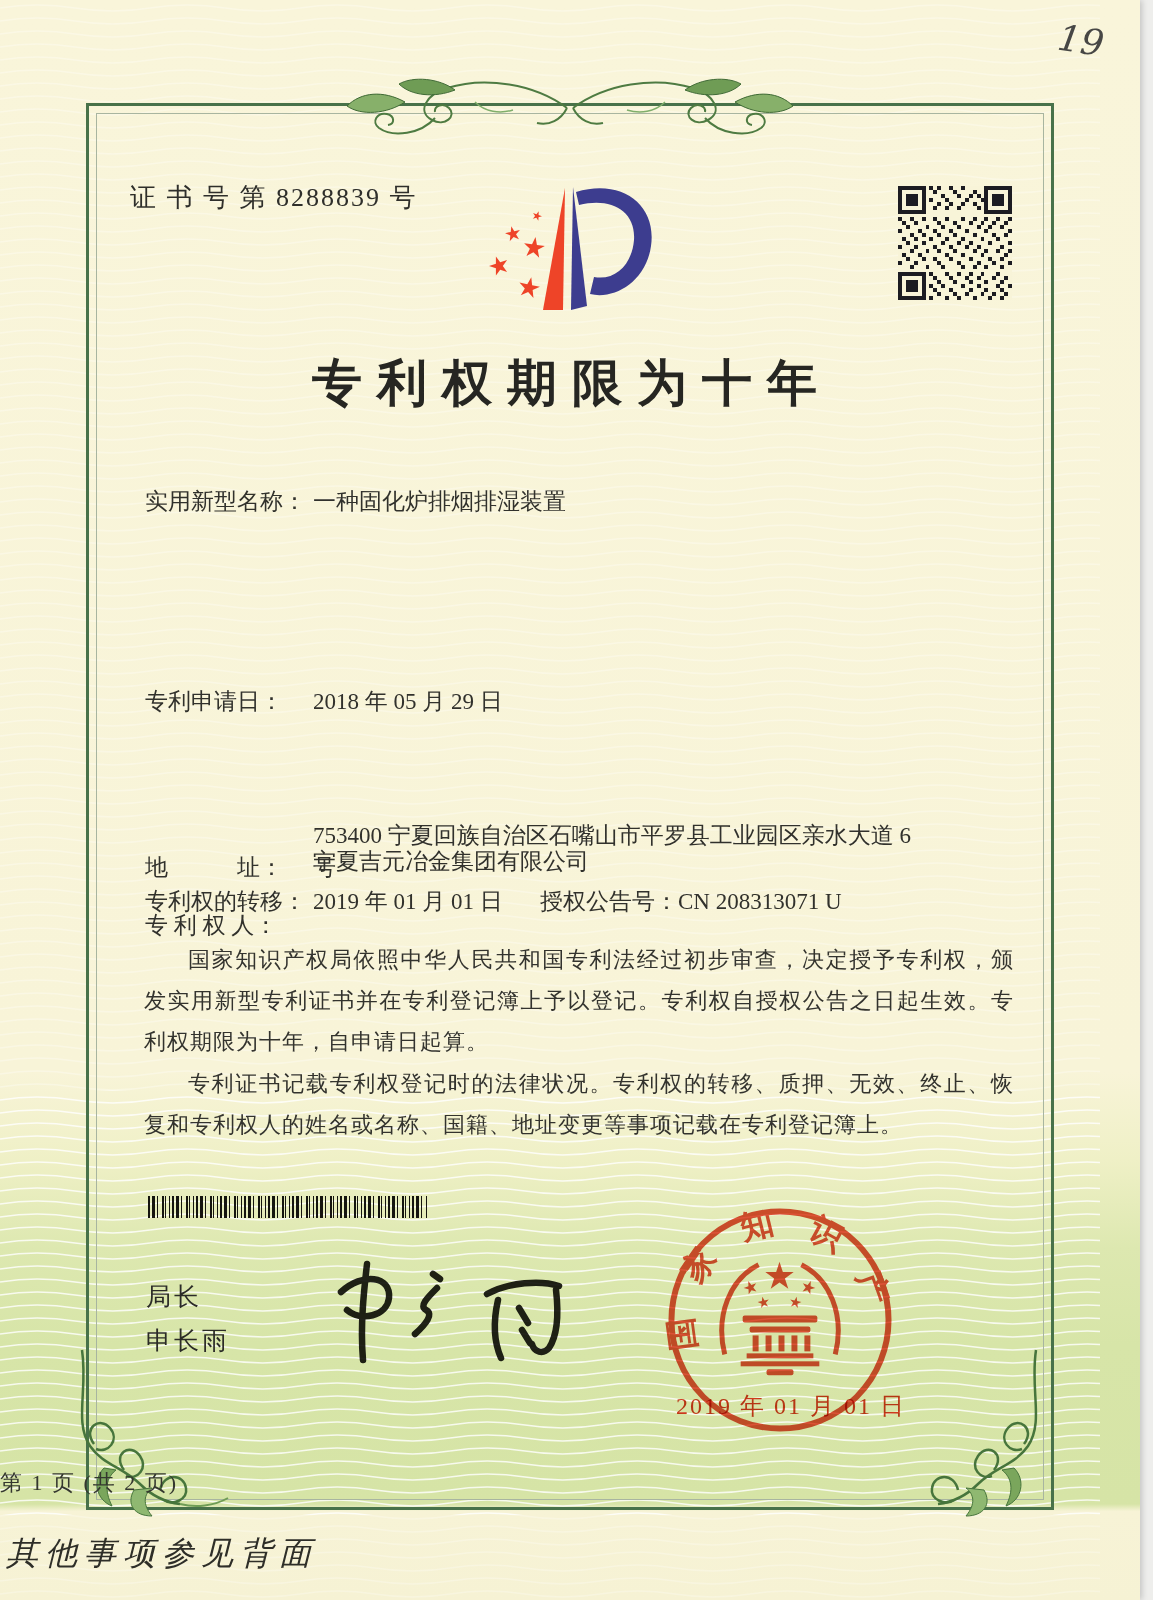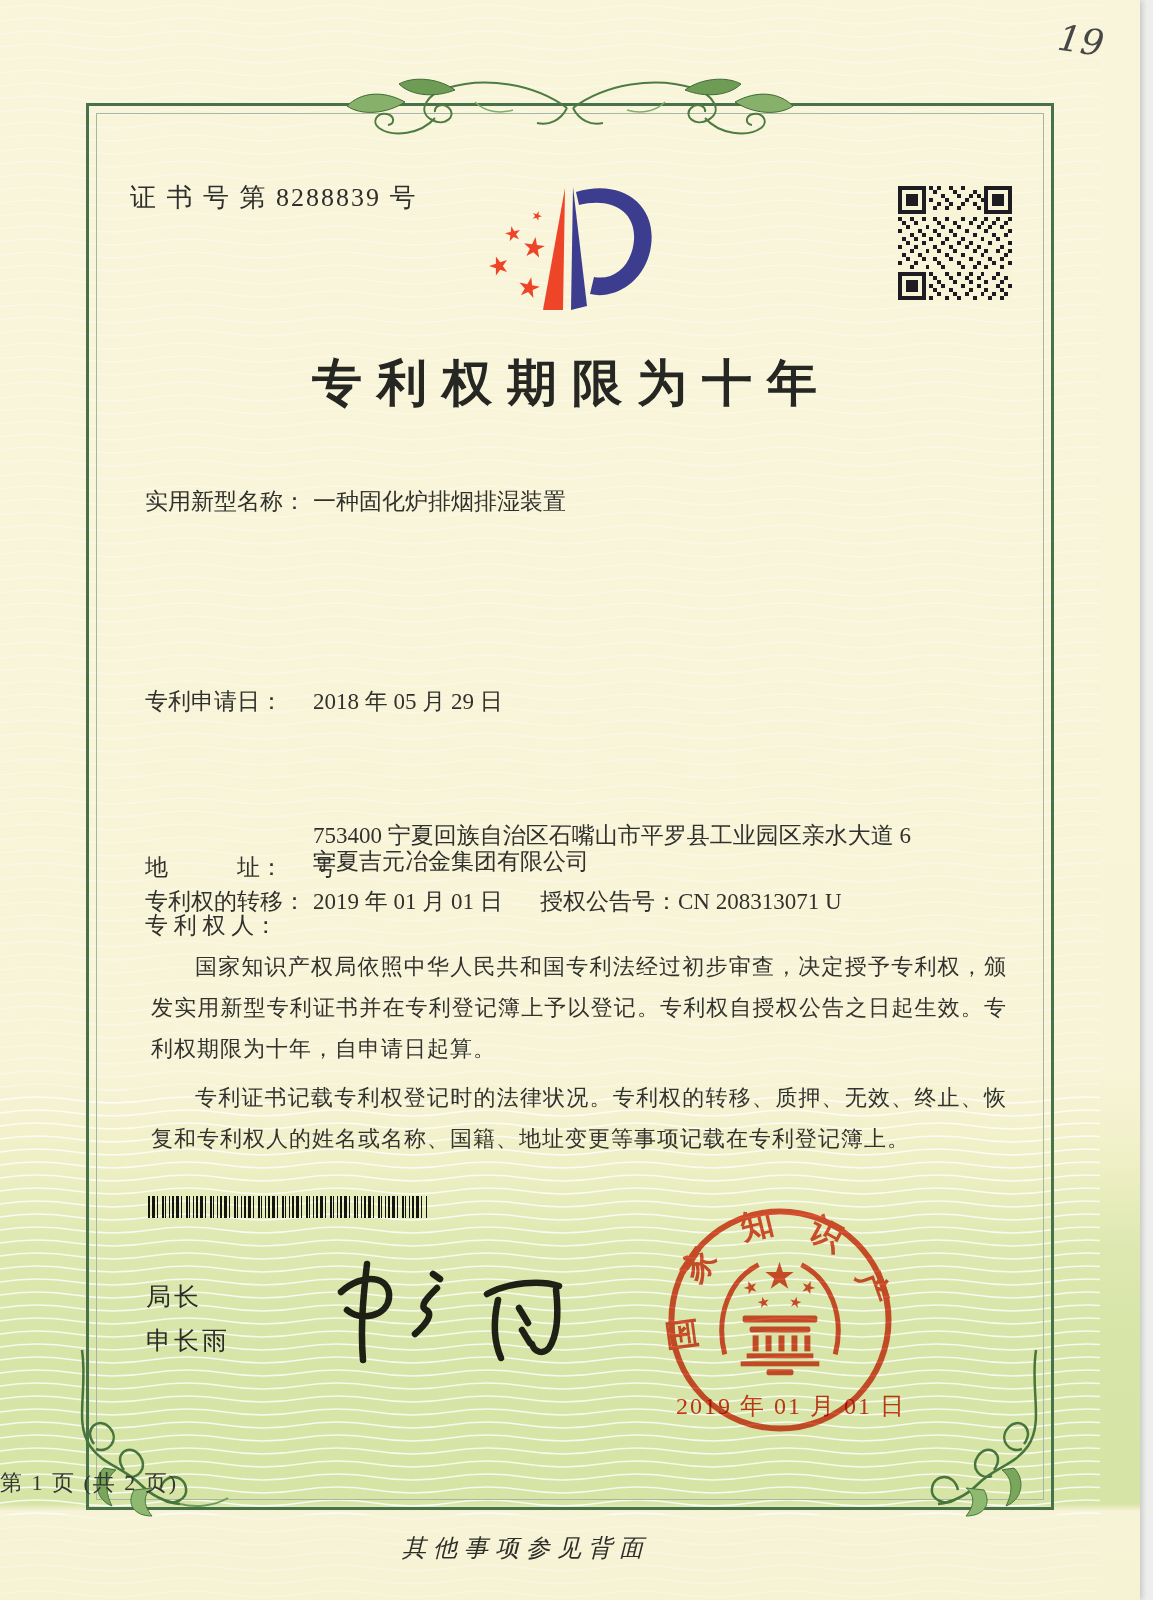--- a/index.html
+++ b/index.html
@@ -43,21 +43,21 @@
   }
   .field .lbl{flex:0 0 168px;white-space:pre;}
   .field .val{white-space:pre-wrap;}
   .field .val.addr{width:600px;}
   .grp2{position:absolute;left:395px;top:0;display:flex;white-space:pre;}
   .paras{
     position:absolute;left:143px;top:938px;width:872px;
     font-size:22px;line-height:41px;color:#33332e;letter-spacing:1px;
     text-align:justify;
   }
-  .paras p{margin:8px;text-indent:2em;}
+  .paras p{margin:1px;text-indent:2em;}
   .barcode{
     position:absolute;left:148px;top:1196px;width:279px;height:22px;
     background:repeating-linear-gradient(90deg,
       #15150f 0px,#15150f 2px,rgba(0,0,0,0) 2px,rgba(0,0,0,0) 4px,
       #15150f 4px,#15150f 7px,rgba(0,0,0,0) 7px,rgba(0,0,0,0) 9px,
       #15150f 9px,#15150f 10px,rgba(0,0,0,0) 10px,rgba(0,0,0,0) 14px,
       #15150f 14px,#15150f 16px,rgba(0,0,0,0) 16px,rgba(0,0,0,0) 17px,
       #15150f 17px,#15150f 18px,rgba(0,0,0,0) 18px,rgba(0,0,0,0) 21px,
       #15150f 21px,#15150f 22px,rgba(0,0,0,0) 22px,rgba(0,0,0,0) 24px);
   }
@@ -67,22 +67,22 @@
   .seal{position:absolute;left:663px;top:1203px;width:234px;height:234px;mix-blend-mode:multiply;opacity:.93;}
   .seal-date{
     position:absolute;left:676px;top:1390px;font-size:24px;color:#d83c1e;
     letter-spacing:2px;z-index:5;mix-blend-mode:multiply;white-space:pre;
   }
   .page-num{
     position:absolute;left:0;top:1468px;width:1040px;
     font-size:22px;color:#34372f;letter-spacing:2px;
   }
   .footer-note{
-    position:absolute;left:16px;top:1532px;width:1020px;text-align:center;
-    font-size:24px;color:#2e2e28;letter-spacing:7px;font-style:italic;
+    position:absolute;left:6px;top:1532px;width:1020px;text-align:left;
+    font-size:32px;color:#2e2e28;letter-spacing:7px;font-style:italic;
   }
   .hand-note{
     position:absolute;left:1058px;top:20px;font-size:36px;color:#474745;
     font-style:italic;transform:rotate(9deg);font-family:"DejaVu Serif",serif;
   }
   .garland{position:absolute;left:335px;top:72px;width:470px;height:74px;}
   .corner{position:absolute;width:178px;height:172px;}
   .corner.bl{left:60px;top:1348px;}
   .corner.br{left:880px;top:1348px;transform:scaleX(-1);}
 </style>

